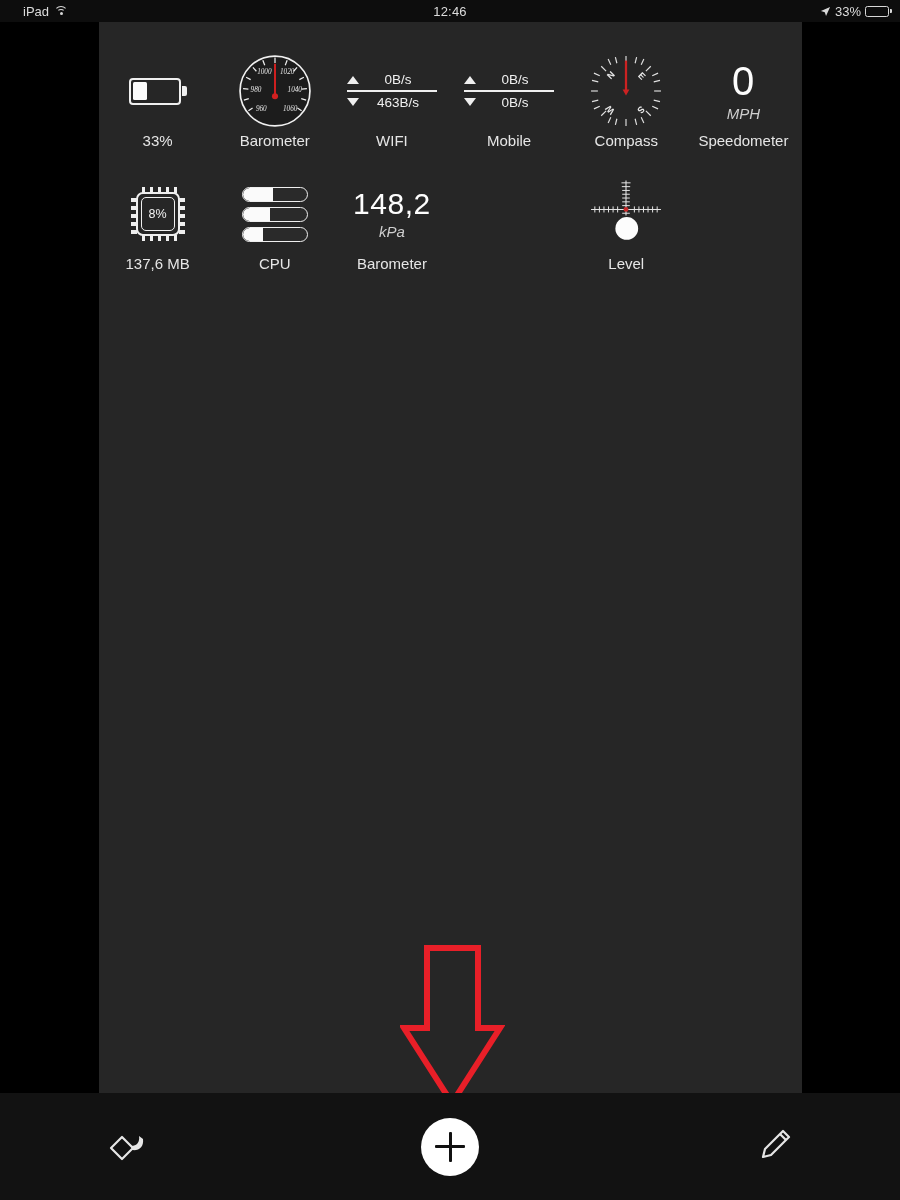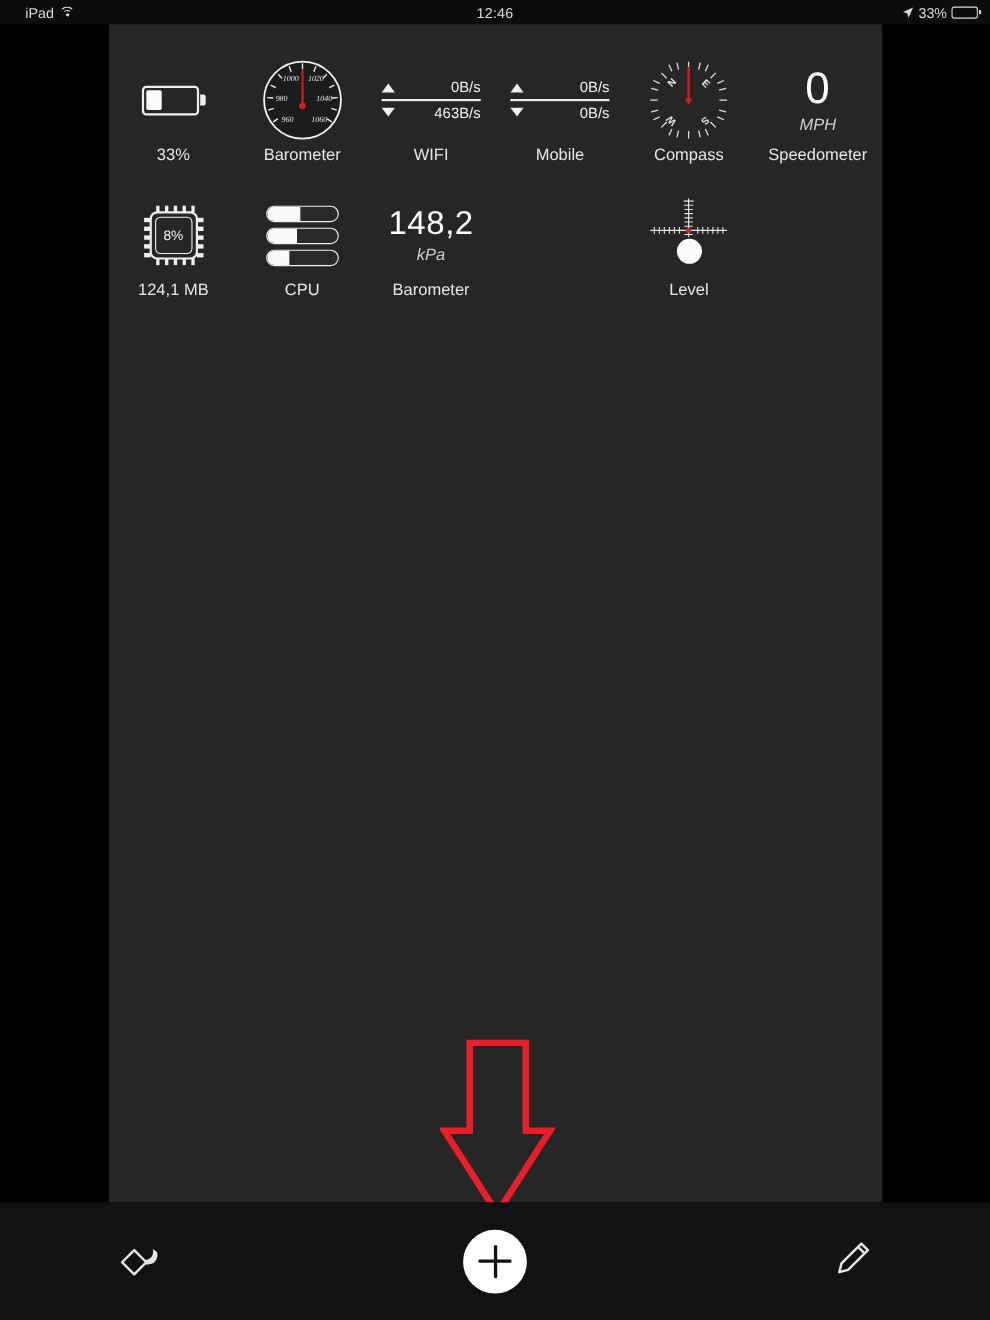--- a/index.html
+++ b/index.html
@@ -59,21 +59,21 @@
   .w-batt .b-body{ width:52px; height:27px; border:2.6px solid #efefef; border-radius:4px; padding:2.5px;}
   .w-batt .b-fill{ height:100%; background:#fbfbfb; border-radius:1.5px;}
   .w-batt .b-cap{ width:4.5px; height:10px; background:#efefef; border-radius:0 2px 2px 0; margin-left:1.5px;}
 
   
   .dial{ width:76px; height:76px; position:relative;}
 
   
   .net{ width:90px; font-size:13.5px; color:#f0f0f0; }
   .net-row{ display:flex; align-items:center; justify-content:space-between; height:21px;}
-  .net-row .val{ flex:1; text-align:right;}
+  .net-row .val{ flex:1; text-align:center;}
   .tri{ width:0; height:0; border-left:6px solid transparent; border-right:6px solid transparent;}
   .tri.up{ border-bottom:8px solid #efefef;}
   .tri.down{ border-top:8px solid #efefef;}
   .net-sep{ height:1.5px; background:#efefef; width:100%;}
 
   
   .compass{ width:76px; height:76px; position:relative;}
 
   
   .bignum{ font-size:40px; font-weight:300; color:#fdfdfd; line-height:1; letter-spacing:.5px;}
@@ -299,21 +299,21 @@
             <span class="pin" style="left: 36px; top: 1px; width: 3.5px; height: 6px;"></span>
             <span class="pin" style="left: 36px; top: 49px; width: 3.5px; height: 6px;"></span>
             <span class="pin" style="left: 1px; top: 36px; width: 6px; height: 3.5px;"></span>
             <span class="pin" style="left: 49px; top: 36px; width: 6px; height: 3.5px;"></span>
             <span class="pin" style="left: 44px; top: 1px; width: 3.5px; height: 6px;"></span>
             <span class="pin" style="left: 44px; top: 49px; width: 3.5px; height: 6px;"></span>
             <span class="pin" style="left: 1px; top: 44px; width: 6px; height: 3.5px;"></span>
             <span class="pin" style="left: 49px; top: 44px; width: 6px; height: 3.5px;"></span>
           </div>
       </div>
-      <div class="cell-label">124,1 MB</div>
+      <div class="cell-label">137,6 MB</div>
     </div>
 
     <div class="cell">
       <div class="cell-icon">
         <div class="cpu" id="cpu-node">
           <div class="cpu-bar">
               <div class="cpu-fill" style="width: 48%;"></div>
             </div>
           <div class="cpu-bar">
               <div class="cpu-fill" style="width: 42%;"></div>

